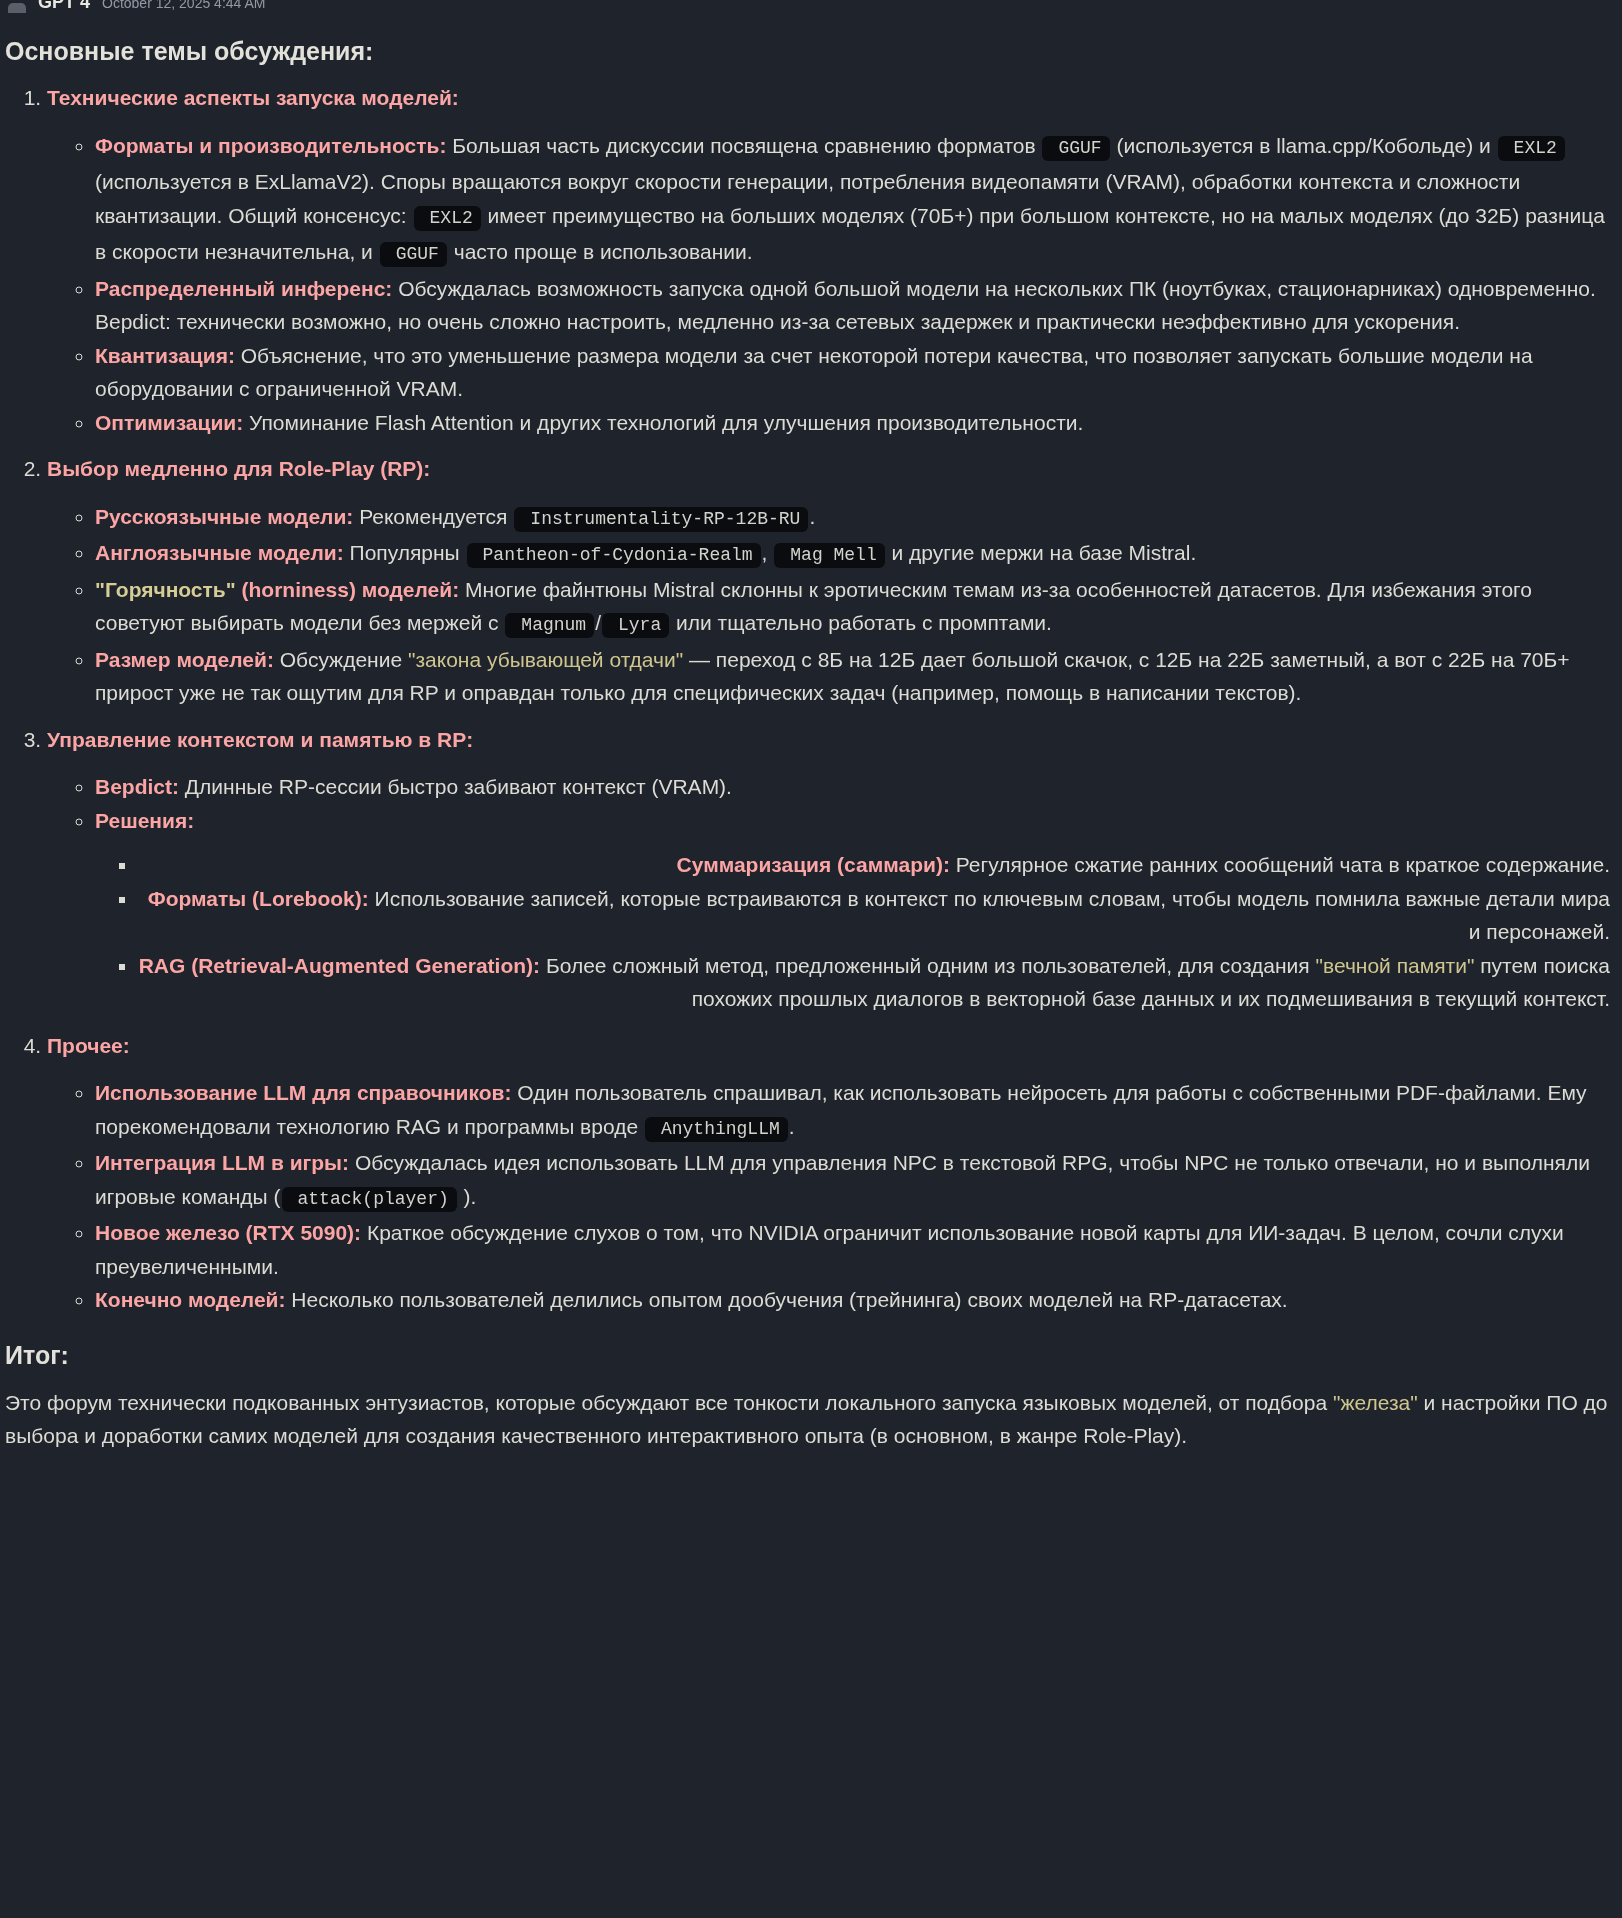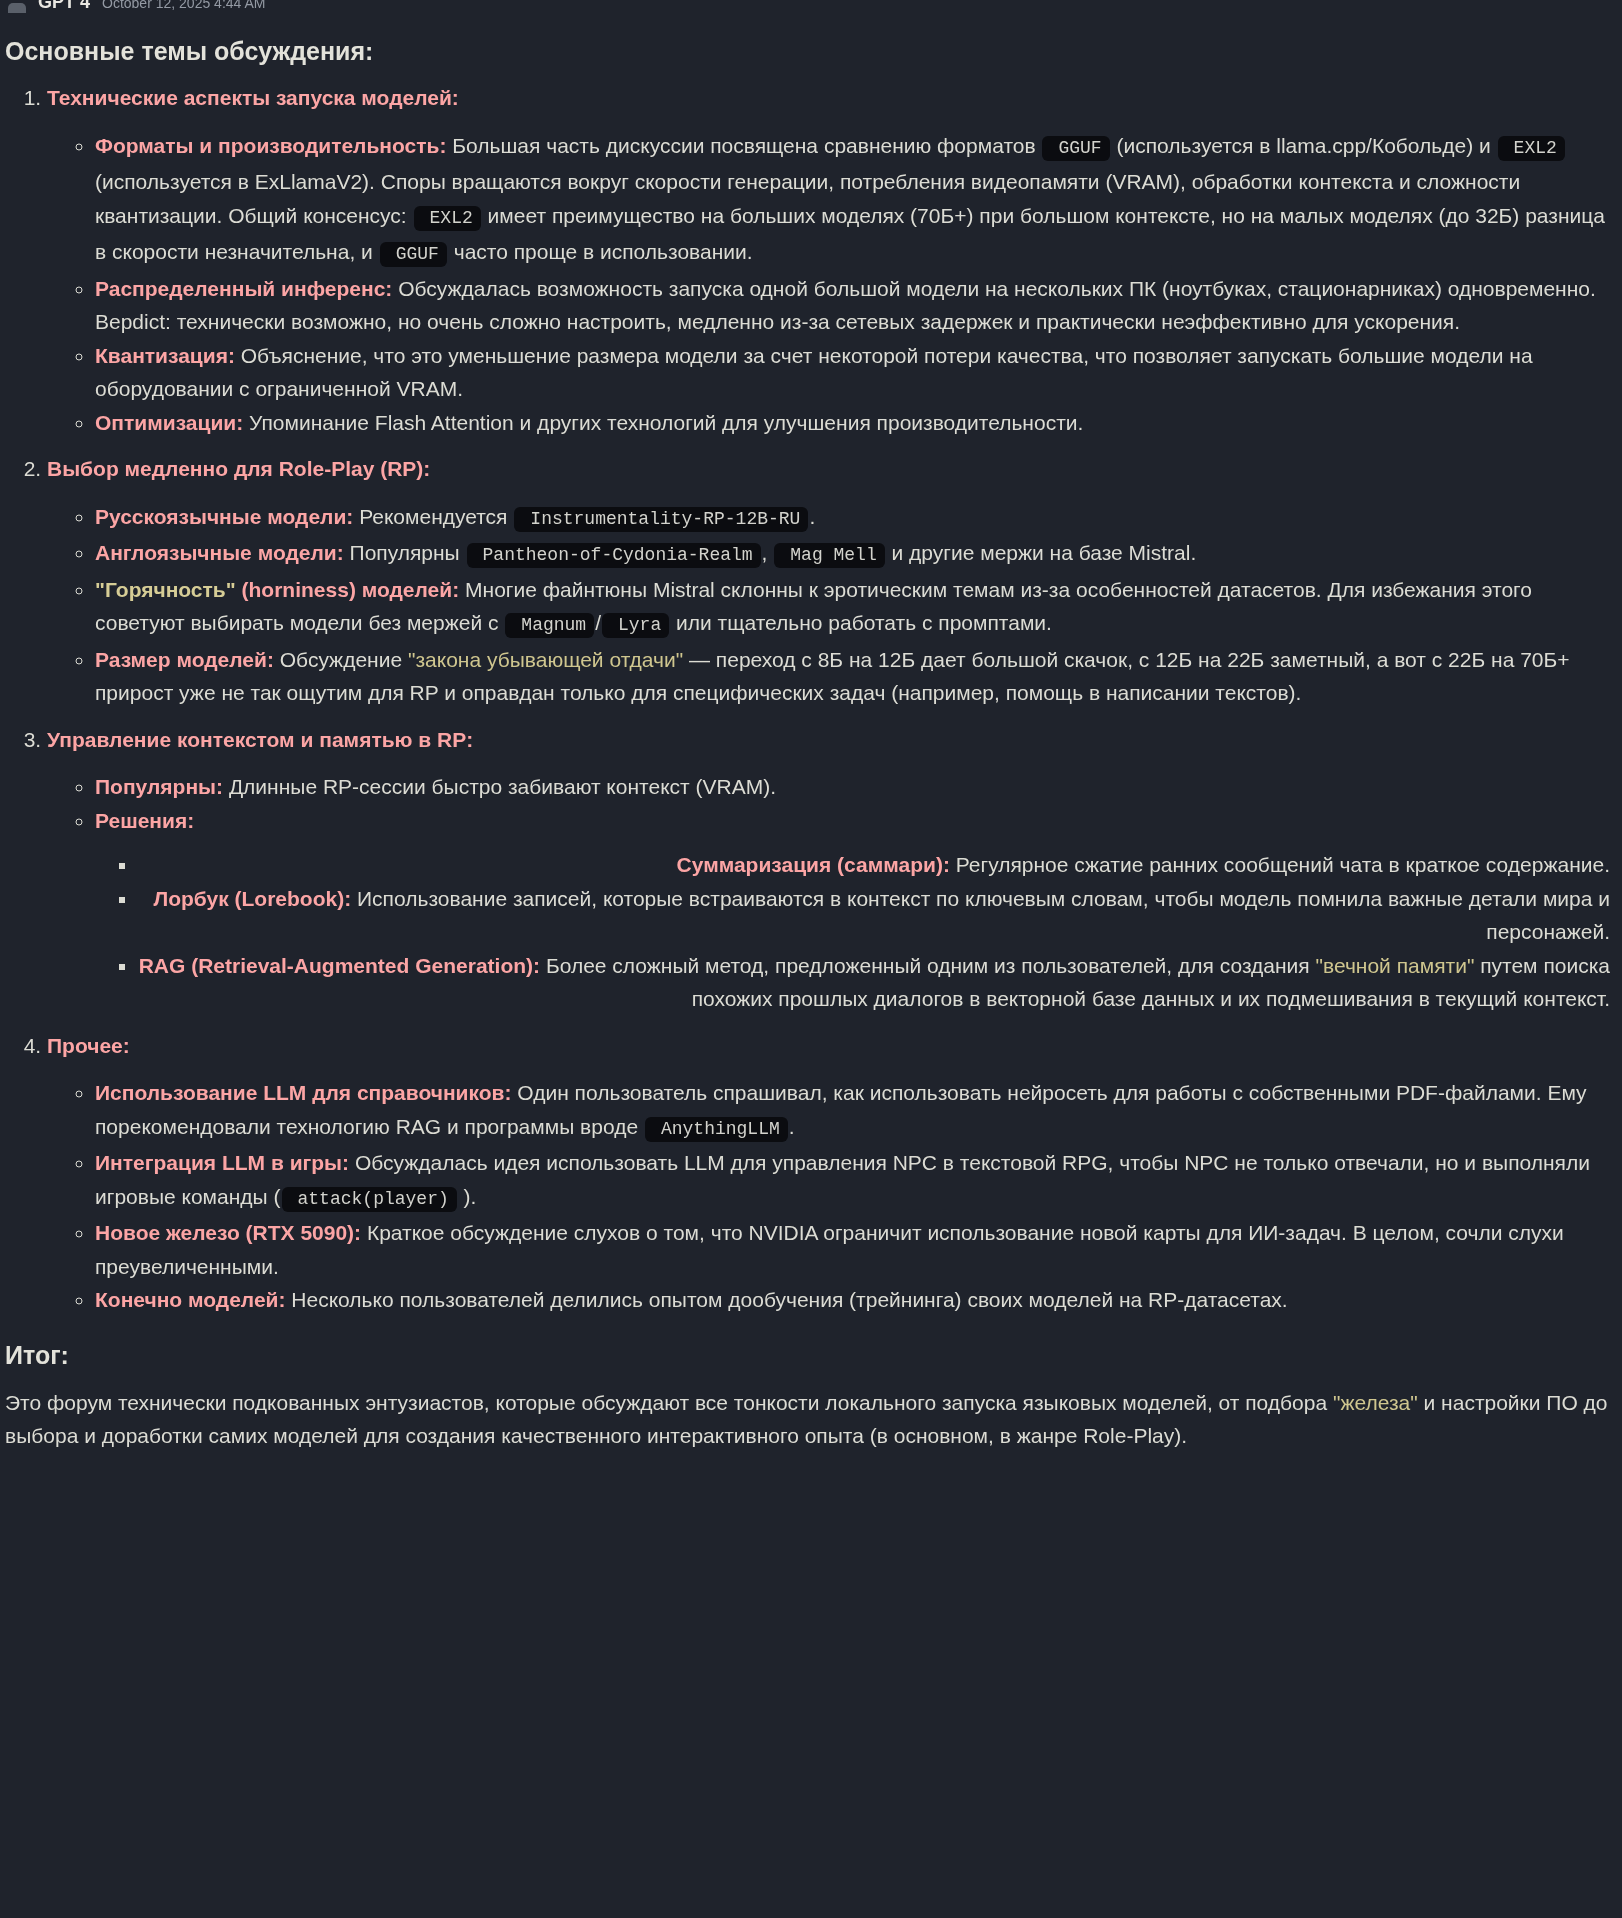--- a/index.html
+++ b/index.html
@@ -107,24 +107,24 @@
           <li><strong>Квантизация:</strong><span> Объяснение, что это уменьшение размера модели за счет некоторой потери качества, что позволяет запускать большие модели на оборудовании с ограниченной VRAM.</span></li>
           <li><strong>Оптимизации:</strong><span> Упоминание Flash Attention и других технологий для улучшения производительности.</span></li>
         </ul></li>
       <li><strong>Выбор медленно для Role-Play (RP):</strong><ul class="circle">
           <li><strong>Русскоязычные модели:</strong><span> Рекомендуется </span><code>Instrumentality-RP-12B-RU</code><span>.</span></li>
           <li><strong>Англоязычные модели:</strong><span> Популярны </span><code>Pantheon-of-Cydonia-Realm</code><span>, </span><code>Mag Mell</code><span> и другие мержи на базе Mistral.</span></li>
           <li><strong class="gold">"Горячность"</strong><strong> (horniness) моделей:</strong><span> Многие файнтюны Mistral склонны к эротическим темам из-за особенностей датасетов. Для избежания этого советуют выбирать модели без мержей с </span><code>Magnum</code><span>/</span><code>Lyra</code><span> или тщательно работать с промптами.</span></li>
           <li><strong>Размер моделей:</strong><span> Обсуждение </span><span class="gold">"закона убывающей отдачи"</span><span> — переход с 8Б на 12Б дает большой скачок, с 12Б на 22Б заметный, а вот с 22Б на 70Б+ прирост уже не так ощутим для RP и оправдан только для специфических задач (например, помощь в написании текстов).</span></li>
         </ul></li>
       <li><strong>Управление контекстом и памятью в RP:</strong><ul class="circle">
-          <li><strong>Популярны:</strong><span> Длинные RP-сессии быстро забивают контекст (VRAM).</span></li>
+          <li><strong>Верdict:</strong><span> Длинные RP-сессии быстро забивают контекст (VRAM).</span></li>
           <li><strong>Решения:</strong><ul class="square">
               <li><strong>Суммаризация (саммари):</strong><span> Регулярное сжатие ранних сообщений чата в краткое содержание.</span></li>
-              <li><strong>Лорбук (Lorebook):</strong><span> Использование записей, которые встраиваются в контекст по ключевым словам, чтобы модель помнила важные детали мира и персонажей.</span></li>
+              <li><strong>Форматы (Lorebook):</strong><span> Использование записей, которые встраиваются в контекст по ключевым словам, чтобы модель помнила важные детали мира и персонажей.</span></li>
               <li><strong>RAG (Retrieval-Augmented Generation):</strong><span> Более сложный метод, предложенный одним из пользователей, для создания </span><span class="gold">"вечной памяти"</span><span> путем поиска похожих прошлых диалогов в векторной базе данных и их подмешивания в текущий контекст.</span></li>
             </ul></li>
         </ul></li>
       <li><strong>Прочее:</strong><ul class="circle">
           <li><strong>Использование LLM для справочников:</strong><span> Один пользователь спрашивал, как использовать нейросеть для работы с собственными PDF-файлами. Ему порекомендовали технологию RAG и программы вроде </span><code>AnythingLLM</code><span>.</span></li>
           <li><strong>Интеграция LLM в игры:</strong><span> Обсуждалась идея использовать LLM для управления NPC в текстовой RPG, чтобы NPC не только отвечали, но и выполняли игровые команды (</span><code>attack(player)</code><span> ).</span></li>
           <li><strong>Новое железо (RTX 5090):</strong><span> Краткое обсуждение слухов о том, что NVIDIA ограничит использование новой карты для ИИ-задач. В целом, сочли слухи преувеличенными.</span></li>
           <li><strong>Конечно моделей:</strong><span> Несколько пользователей делились опытом дообучения (трейнинга) своих моделей на RP-датасетах.</span></li>
         </ul></li>
     </ol>

